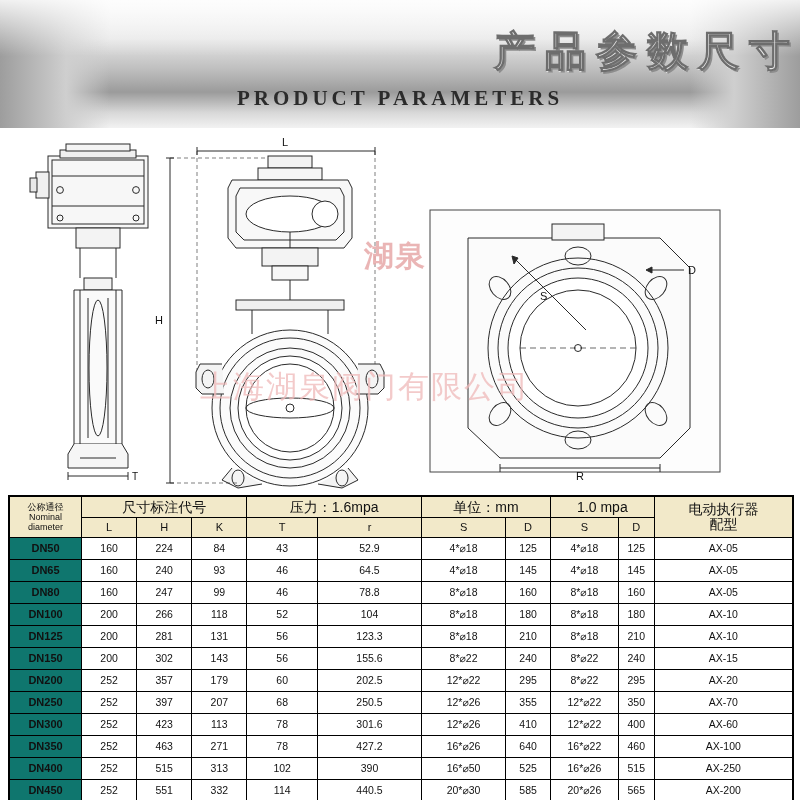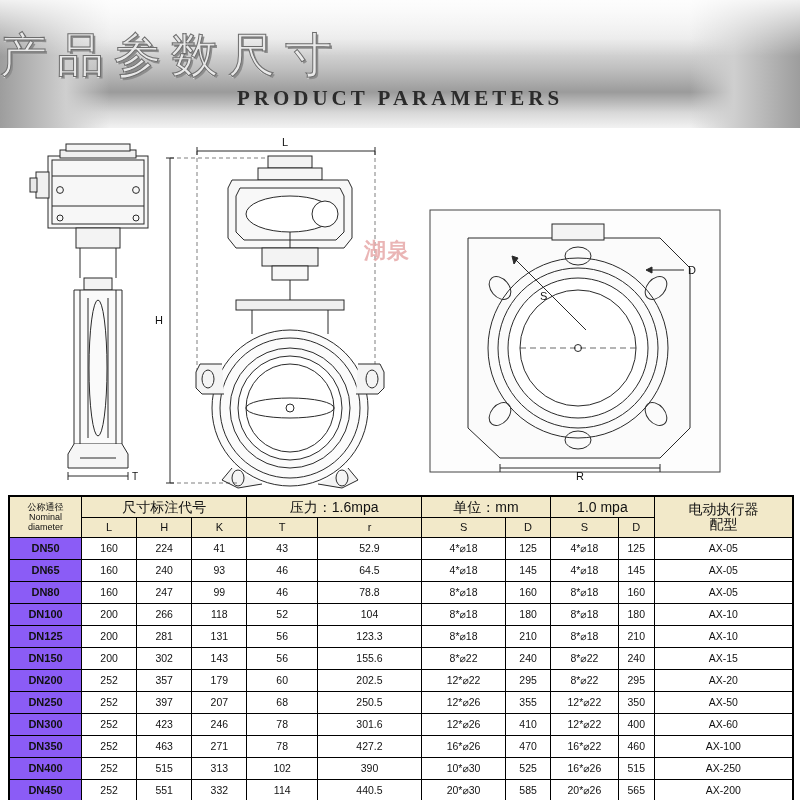--- a/index.html
+++ b/index.html
@@ -19,23 +19,23 @@
   .banner .gloss{
     position:absolute;left:0;top:0;width:800px;height:56px;
     background:linear-gradient(to bottom,rgba(255,255,255,.85),rgba(255,255,255,0));
   }
   .banner .side{
     position:absolute;top:0;width:110px;height:128px;
   }
   .banner .side.l{left:0;background:linear-gradient(to right,#9d9d9d,#cfcfcf 60%,rgba(207,207,207,0));}
   .banner .side.r{right:0;background:linear-gradient(to left,#9d9d9d,#cfcfcf 60%,rgba(207,207,207,0));}
   .cn-title{
-    position:absolute;left:0;top:24px;width:800px;text-align:left;
+    position:absolute;left:0;top:24px;width:800px;text-align:right;
     font-family:"DejaVu Sans", sans-serif;
-    font-size:47px;font-weight:normal;letter-spacing:10px;
+    font-size:41px;font-weight:bold;letter-spacing:10px;
     color:#e9e9e9;
     -webkit-text-stroke:1px #6d6d6d;
     text-shadow:2px 2px 0 #8d8d8d,0 1px 0 #fff;
   }
   .en-title{
     position:absolute;left:0;top:86px;width:800px;text-align:center;
     font-family:"Liberation Serif", serif;
     font-size:21px;letter-spacing:4px;color:#2b2b2b;font-weight:600;
   }
   
@@ -47,21 +47,21 @@
   .wm{
     position:absolute;left:200px;top:238px;
     font-family:"DejaVu Sans", sans-serif;
     font-size:31px;color:#efb9b9;opacity:.75;letter-spacing:2px;
     white-space:nowrap;
     pointer-events:none;
   }
   .wm2{
     position:absolute;left:364px;top:108px;
     font-family:"DejaVu Sans", sans-serif;
-    font-size:22px;font-weight:bold;color:#e7a9a9;opacity:.85;letter-spacing:1px;
+    font-size:30px;font-weight:bold;color:#e7a9a9;opacity:.85;letter-spacing:1px;
   }
   .wm-logo{
     position:absolute;left:305px;top:100px;
     font-family:"Liberation Serif", serif;
     font-size:44px;font-weight:bold;color:#e7a9a9;opacity:.85;
   }
   
   .tablewrap{
     position:absolute;left:8px;top:495px;width:784px;
     border:1px solid #000;
@@ -76,21 +76,21 @@
     border:1px solid #000;
     text-align:center;
     padding:0;
     height:21px;
     line-height:1.05;
     font-weight:normal;
   }
   thead th{background:#f2e9c9;font-size:14px;}
   .hdr-top th{height:20px;}
   .hdr-sub th{height:19px;font-size:11px;}
-  td.dn{background:#8b5cf6;font-weight:bold;font-size:11px;}
+  td.dn{background:#0f766e;font-weight:bold;font-size:11px;}
   .nomdia{font-size:9px;line-height:1.12;}
 </style>
 </head>
 <body>
 
 <div class="banner">
   <div class="side l"></div>
   <div class="side r"></div>
   <div class="gloss"></div>
   <div class="cn-title">产品参数尺寸</div>
@@ -201,20 +201,21 @@
       <path d="M518 130 L512 128 L514 136 Z" fill="#2a2a2a"></path>
       <text x="540" y="172" font-size="11" fill="#111" stroke="none" font-family="Liberation Sans, sans-serif">S</text>
 
       <line x1="500" y1="340" x2="660" y2="340"></line>
       <path d="M500 336 L500 344 M660 336 L660 344"></path>
       <text x="576" y="352" font-size="11" fill="#111" stroke="none" font-family="Liberation Sans, sans-serif">R</text>
     </g>
   </svg>
 
   <div class="wm2">湖泉</div>
+  <div class="wm">上海湖泉阀门有限公司</div>
 </div>
 
 <div class="tablewrap">
   <table>
     <thead>
       <tr class="hdr-top">
         <th rowspan="2" class="nomdia">
           <div>公称通径</div>
           <div>Nominal</div>
           <div>diameter</div>
@@ -238,21 +239,21 @@
         <th>D</th>
         <th>S</th>
         <th>D</th>
       </tr>
     </thead>
     <tbody id="tbody">
         <tr>
           <td class="dn">DN50</td>
           <td>160</td>
           <td>224</td>
-          <td>41</td>
+          <td>84</td>
           <td>43</td>
           <td>52.9</td>
           <td>4*⌀18</td>
           <td>125</td>
           <td>4*⌀18</td>
           <td>125</td>
           <td>AX-05</td>
         </tr>
         <tr>
           <td class="dn">DN65</td>
@@ -336,56 +337,56 @@
           <td class="dn">DN250</td>
           <td>252</td>
           <td>397</td>
           <td>207</td>
           <td>68</td>
           <td>250.5</td>
           <td>12*⌀26</td>
           <td>355</td>
           <td>12*⌀22</td>
           <td>350</td>
-          <td>AX-50</td>
+          <td>AX-70</td>
         </tr>
         <tr>
           <td class="dn">DN300</td>
           <td>252</td>
           <td>423</td>
-          <td>246</td>
+          <td>113</td>
           <td>78</td>
           <td>301.6</td>
           <td>12*⌀26</td>
           <td>410</td>
           <td>12*⌀22</td>
           <td>400</td>
           <td>AX-60</td>
         </tr>
         <tr>
           <td class="dn">DN350</td>
           <td>252</td>
           <td>463</td>
           <td>271</td>
           <td>78</td>
           <td>427.2</td>
           <td>16*⌀26</td>
-          <td>470</td>
+          <td>640</td>
           <td>16*⌀22</td>
           <td>460</td>
           <td>AX-100</td>
         </tr>
         <tr>
           <td class="dn">DN400</td>
           <td>252</td>
           <td>515</td>
           <td>313</td>
           <td>102</td>
           <td>390</td>
-          <td>10*⌀30</td>
+          <td>16*⌀50</td>
           <td>525</td>
           <td>16*⌀26</td>
           <td>515</td>
           <td>AX-250</td>
         </tr>
         <tr>
           <td class="dn">DN450</td>
           <td>252</td>
           <td>551</td>
           <td>332</td>

